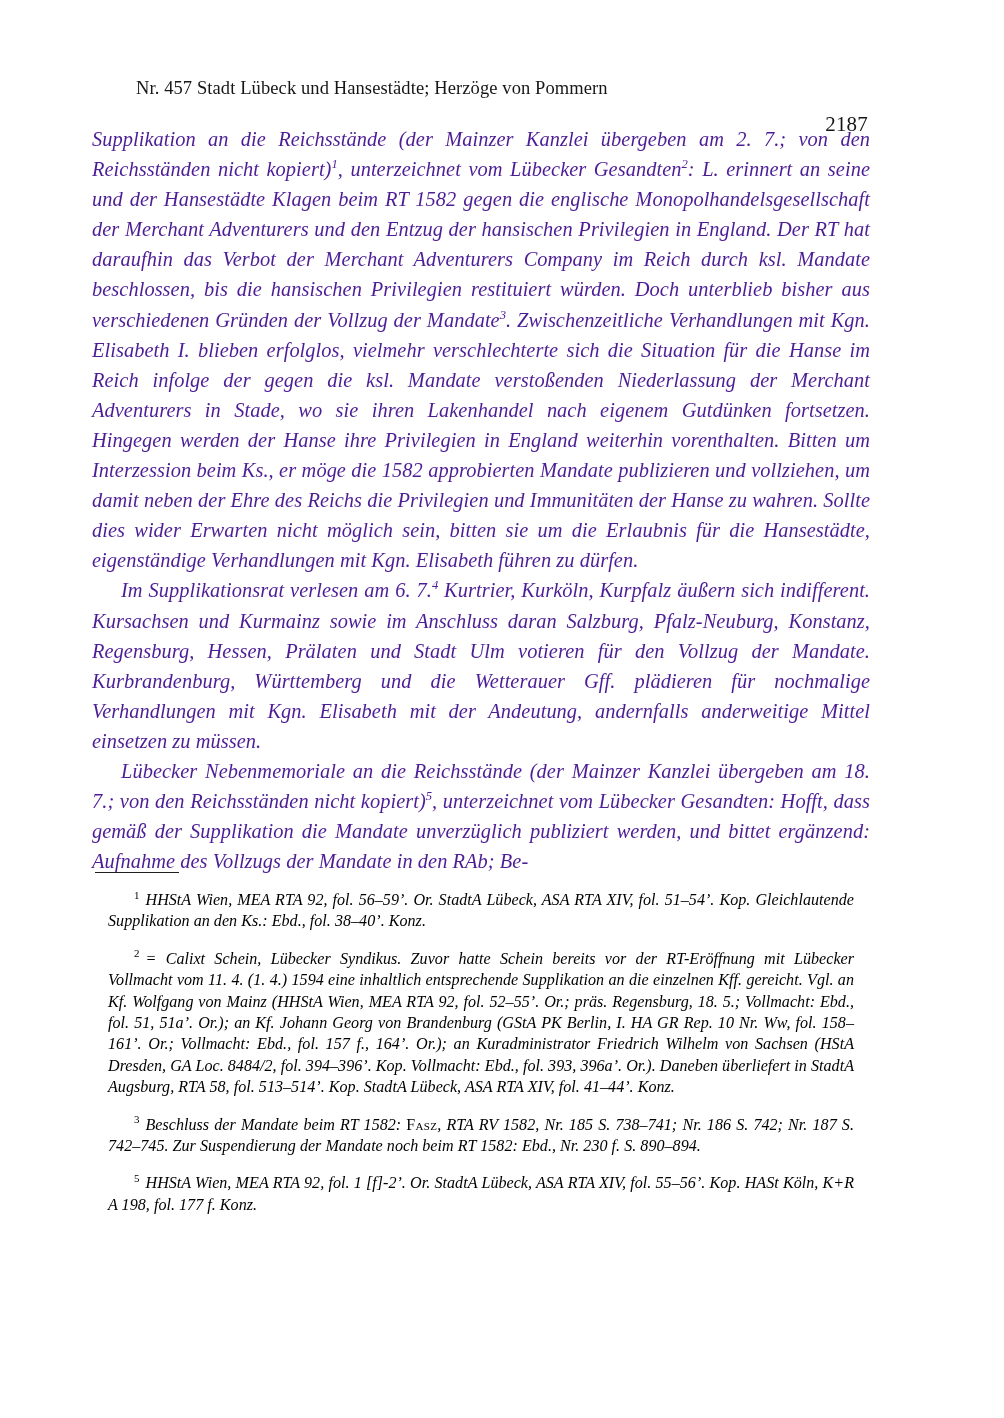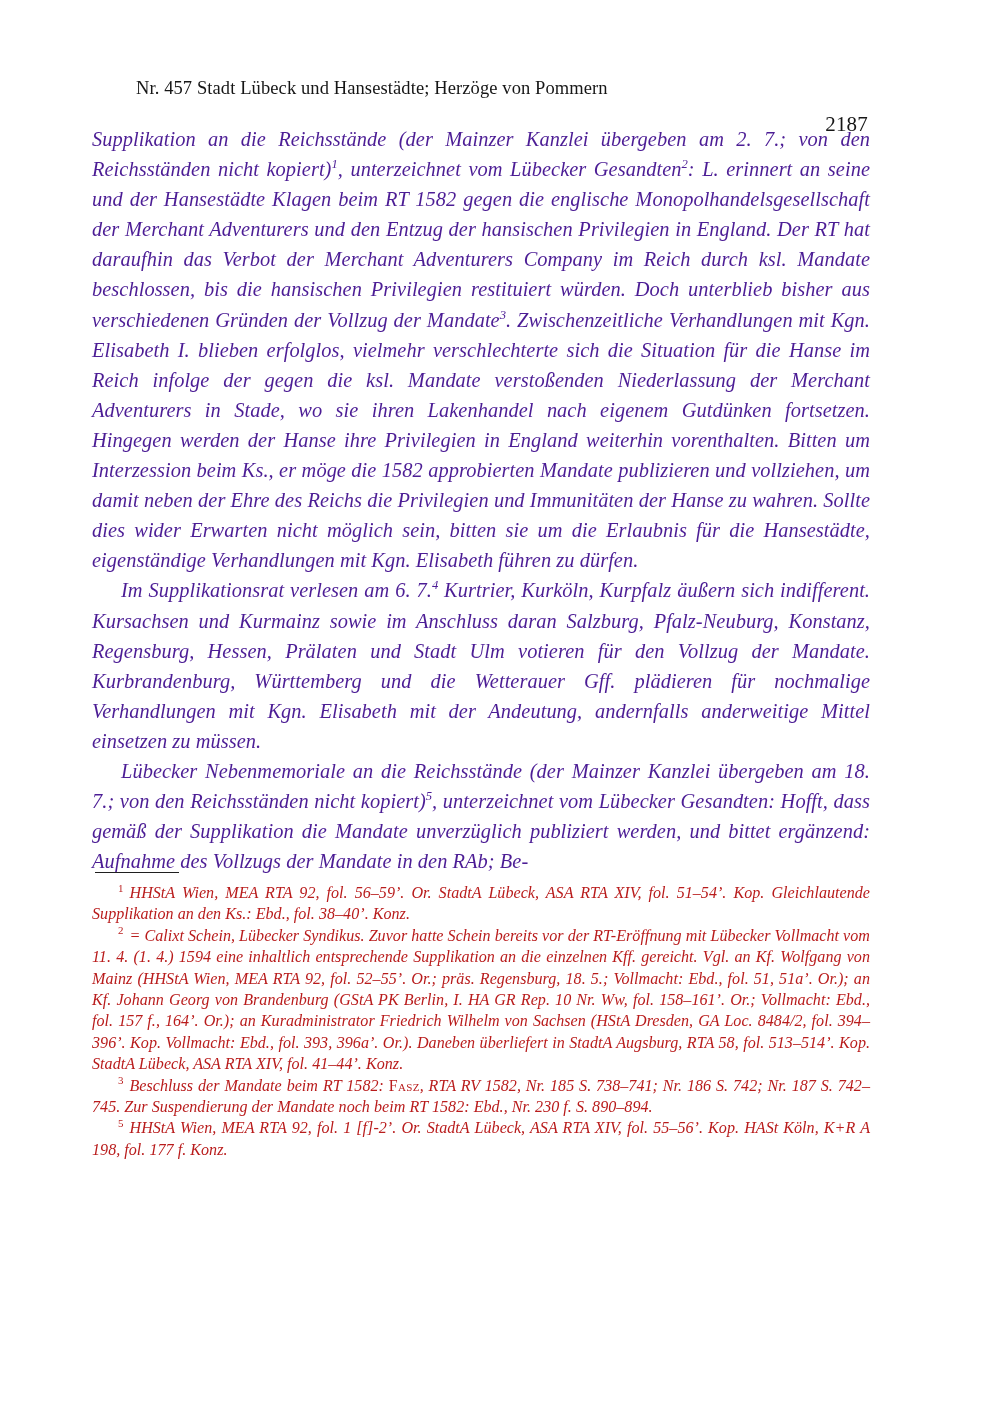--- a/index.html
+++ b/index.html
@@ -87,28 +87,28 @@
     top: 872px;
     width: 778px;
   }
   .fn-rule {
     width: 84px;
     height: 0;
     border-top: 1.3px solid #1f1f1f;
     margin: 0 0 9px 3px;
   }
   p.footnote {
-    margin: 0;
+    margin: 16px;
     font-style: italic;
     font-size: 16.1px;
     line-height: 21.4px;
     text-align: justify;
     text-justify: inter-word;
     hyphens: none;
-    color: #b91c1c;
+    color: #000000;
     text-indent: 26px;
     letter-spacing: 0.02px;
   }
   p.footnote sup.fnnum {
     font-style: normal;
     font-size: 0.68em;
     vertical-align: super;
     line-height: 0;
     margin-right: 6px;
   }

